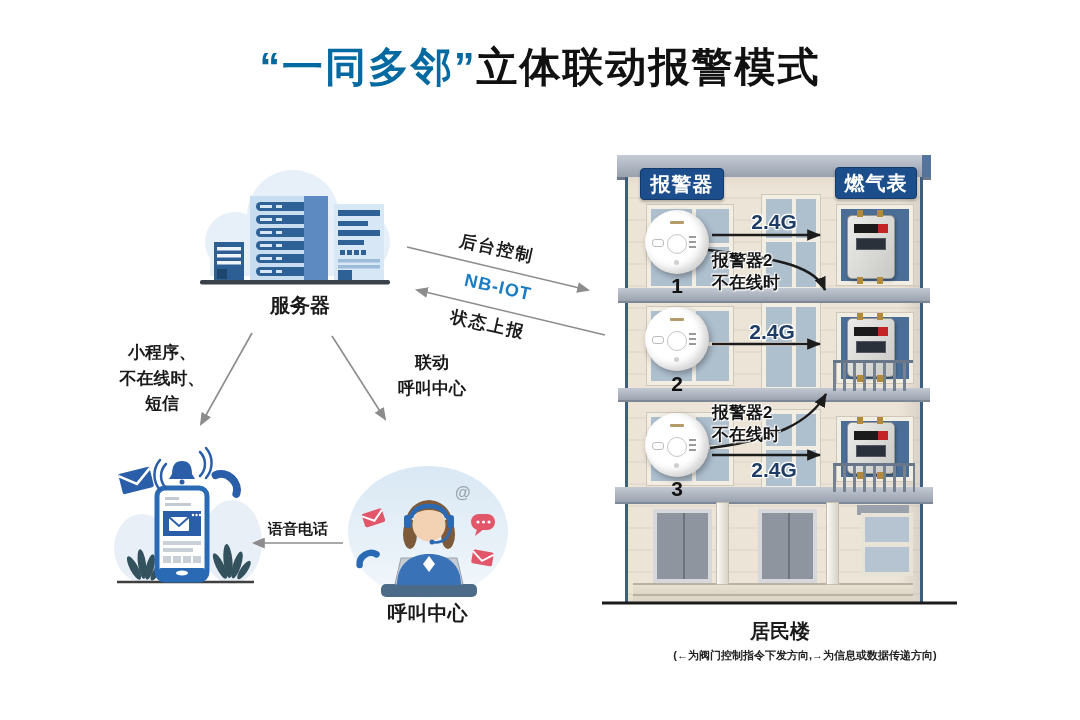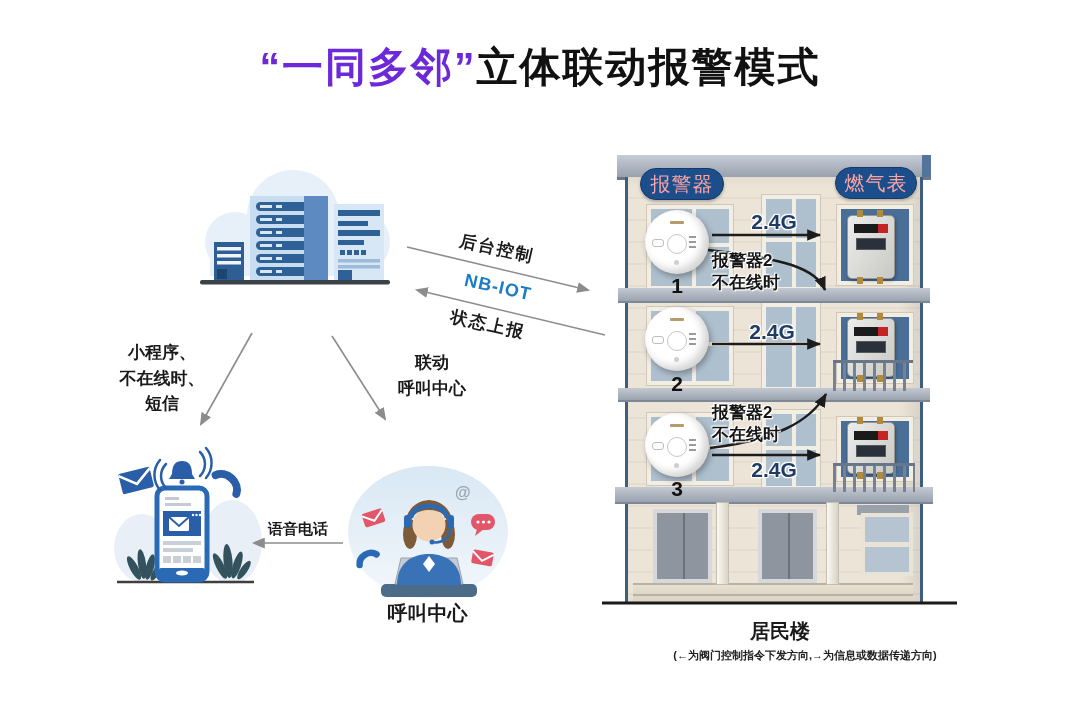--- a/index.html
+++ b/index.html
@@ -2,21 +2,21 @@
 <html><head>
 <meta charset="utf-8">
 <style>
   html,body{margin:0;padding:0;background:#ffffff;}
   body{font-family:"Liberation Sans","DejaVu Sans",sans-serif;color:#1a1a1a;}
   #canvas{position:relative;width:1080px;height:720px;background:#ffffff;overflow:hidden;}
 
   
   .title{position:absolute;left:0;top:40px;width:1080px;text-align:center;
          font-size:41px;font-weight:800;letter-spacing:2px;color:#111;}
-  .title .hl{color:#6d28d9;}
+  .title .hl{color:#0369a1;}
 
   
   .cap{position:absolute;font-size:20px;font-weight:700;color:#1a1a1a;text-align:center;}
   .txt{position:absolute;font-size:17px;font-weight:600;color:#1a1a1a;text-align:center;line-height:1.5;}
   .band-label{position:absolute;font-size:17px;font-weight:600;color:#1a1a1a;text-align:center;
               letter-spacing:2px;transform:rotate(12.5deg);transform-origin:center;z-index:6;}
   .band-label.blue{color:#1a7cc4;font-weight:800;letter-spacing:1px;font-size:18px;}
   .g24{position:absolute;z-index:6;font-size:21px;font-weight:800;color:#1e3c64;text-align:center;
        text-shadow:0 0 3px #fff,0 0 3px #fff,1px 1px 0 #fff,-1px -1px 0 #fff,1px -1px 0 #fff,-1px 1px 0 #fff;}
   .fallback{position:absolute;z-index:6;font-size:17px;font-weight:700;color:#151515;line-height:1.3;
@@ -34,22 +34,22 @@
         box-shadow:inset -9px 0 0 #54749e;}
   .bodyfacade{position:absolute;left:0;top:22px;width:298px;height:426px;background:#ece4d7;
         border-left:3px solid #3e5e80;border-right:3px solid #3e5e80;box-sizing:border-box;
         box-shadow:inset -10px 0 14px rgba(0,0,0,0.08);
         background-image:repeating-linear-gradient(180deg,rgba(0,0,0,0) 0 20px,rgba(0,0,0,0.035) 20px 22px);}
   .ledge{position:absolute;left:-7px;width:312px;height:13px;
          background:linear-gradient(#c3c9d2,#9ba3b0);border-bottom:2px solid #7d listing8795;z-index:3;}
   .ledge1{top:133px;border-bottom:2px solid #7e8795;}
   .ledge2{top:233px;height:12px;border-bottom:2px solid #7e8795;}
   .ledge3{top:332px;left:-10px;width:318px;height:15px;border-bottom:2px solid #7e8795;}
-  .badge{position:absolute;z-index:4;background:#1d4e8c;border:1px solid #153a6a;border-radius:16px;
-         color:#fca5a5;font-size:20px;font-weight:400;letter-spacing:1px;display:flex;
+  .badge{position:absolute;z-index:4;background:#1d4e8c;border:1px solid #153a6a;border-radius:4px;
+         color:#ffffff;font-size:20px;font-weight:700;letter-spacing:1px;display:flex;
          align-items:center;justify-content:center;box-shadow:0 2px 3px rgba(0,0,0,0.25);}
   .win{position:absolute;background:#aebfce;border:4px solid #f3eee4;outline:1px solid #cfc8b8;z-index:2;}
   .win .mh{position:absolute;left:0;right:0;top:44%;height:4px;background:#f3eee4;}
   .win .mv{position:absolute;top:0;bottom:0;left:52%;width:4px;background:#f3eee4;}
   .win.dark{background:#4a6e96;}
   .alarm{position:absolute;width:64px;height:64px;border-radius:50%;background:#ffffff;z-index:4;
          box-shadow:inset -5px -4px 9px rgba(0,0,0,0.18),2px 3px 6px rgba(0,0,0,0.3);}
   .alarm .ring{position:absolute;left:22px;top:24px;width:18px;height:18px;border:1.5px solid #c5c5c5;border-radius:50%;}
   .alarm .brand{position:absolute;left:25px;top:11px;width:14px;height:2.5px;background:#b59a6a;border-radius:1px;}
   .alarm .marks{position:absolute;right:13px;top:26px;width:7px;height:2px;background:#9a9a9a;
@@ -140,20 +140,21 @@
         <rect x="164" y="84" width="5" height="5"></rect>
           <rect x="171" y="84" width="5" height="5"></rect>
         <rect x="148" y="104" width="14" height="10"></rect>
       </g>
       <g fill="#9dbcd9">
           <rect x="148" y="93" width="42" height="3.5"></rect>
           <rect x="148" y="99" width="42" height="3.5"></rect>
         </g>
     </g>
   </svg>
+  <div class="cap" style="left:225px;top:292px;width:150px">服务器</div>
 
   <div class="band-label" style="left:437px;top:237px;width:120px">后台控制</div>
   <div class="band-label blue" style="left:450px;top:277px;width:96px">NB-IOT</div>
   <div class="band-label" style="left:428px;top:313px;width:120px">状态上报</div>
 
   <div class="txt" style="left:102px;top:340px;width:120px">
     <div>小程序、</div>
     <div>不在线时、</div>
     <div>短信</div>
   </div>

